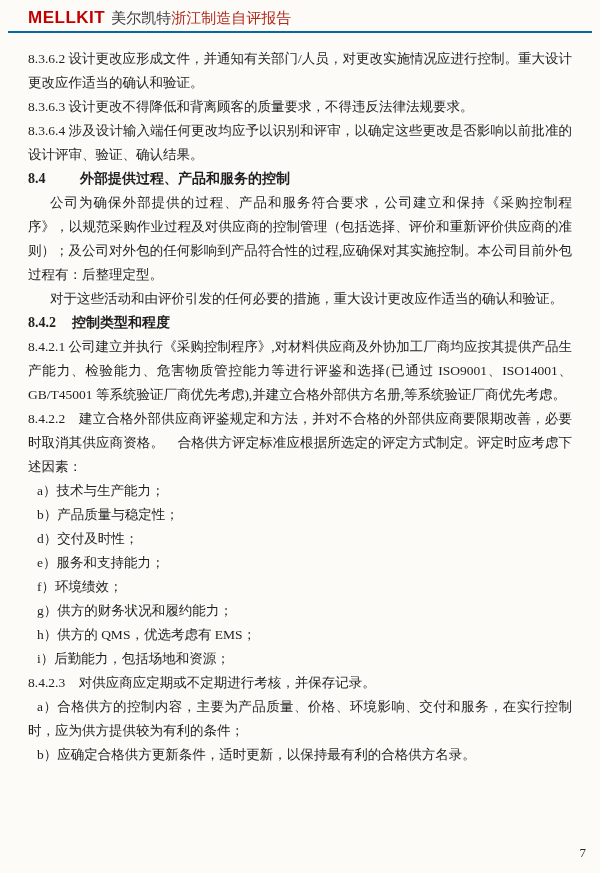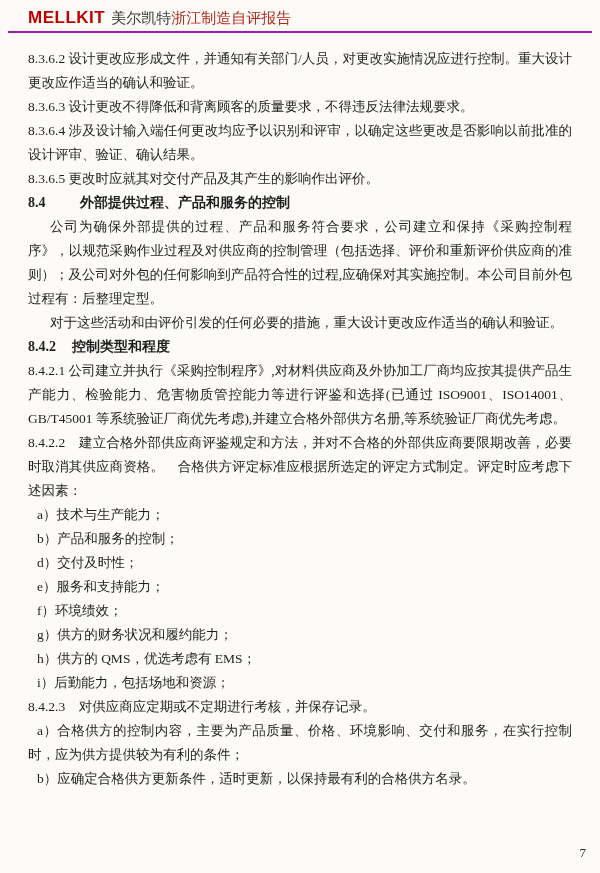--- a/index.html
+++ b/index.html
@@ -13,21 +13,21 @@
     position: relative;
     width: 600px; height: 873px;
     background: #fcfbf8;
     overflow: hidden;
     box-sizing: border-box;
   }
   
   .hdr {
     margin: 0 8px;
     padding: 8px 20px 3px 20px;
-    border-bottom: 2px solid #a21caf;
+    border-bottom: 2px solid #0369a1;
     white-space: nowrap;
   }
   .hdr .brand {
     font-family: "Liberation Sans", "DejaVu Sans", sans-serif;
     font-weight: bold;
     font-size: 17px;
     letter-spacing: 0.5px;
     color: #c00000;
   }
   .hdr .company {
@@ -70,38 +70,37 @@
 <div class="page">
 
   <div class="hdr">
     <span class="brand">MELLKIT</span><span class="company">美尔凯特</span><span class="rtitle">浙江制造自评报告</span>
   </div>
 
   <div class="content">
     <p>8.3.6.2 设计更改应形成文件，并通知有关部门/人员，对更改实施情况应进行控制。重大设计更改应作适当的确认和验证。</p>
     <p>8.3.6.3 设计更改不得降低和背离顾客的质量要求，不得违反法律法规要求。</p>
     <p>8.3.6.4 涉及设计输入端任何更改均应予以识别和评审，以确定这些更改是否影响以前批准的设计评审、验证、确认结果。</p>
-    <p>8.3.6.5 更改时应就其对交付产品及其产生的影响作出评价。</p>
 
     <p class="heading">
       <span class="hnum wide">8.4</span><span>外部提供过程、产品和服务的控制</span>
     </p>
 
     <p class="pindent">公司为确保外部提供的过程、产品和服务符合要求，公司建立和保持《采购控制程序》，以规范采购作业过程及对供应商的控制管理（包括选择、评价和重新评价供应商的准则）；及公司对外包的任何影响到产品符合性的过程,应确保对其实施控制。本公司目前外包过程有：后整理定型。</p>
     <p class="pindent">对于这些活动和由评价引发的任何必要的措施，重大设计更改应作适当的确认和验证。</p>
 
     <p class="heading">
       <span class="hnum med">8.4.2</span><span>控制类型和程度</span>
     </p>
 
     <p>8.4.2.1 公司建立并执行《采购控制程序》,对材料供应商及外协加工厂商均应按其提供产品生产能力、检验能力、危害物质管控能力等进行评鉴和选择(已通过 ISO9001、ISO14001、GB/T45001 等系统验证厂商优先考虑),并建立合格外部供方名册,等系统验证厂商优先考虑。</p>
     <p>8.4.2.2　建立合格外部供应商评鉴规定和方法，并对不合格的外部供应商要限期改善，必要时取消其供应商资格。　合格供方评定标准应根据所选定的评定方式制定。评定时应考虑下述因素：</p>
 
     <p class="li">a）技术与生产能力；</p>
-    <p class="li">b）产品和服务的控制；</p>
+    <p class="li">b）产品质量与稳定性；</p>
     <p class="li">d）交付及时性；</p>
     <p class="li">e）服务和支持能力；</p>
     <p class="li">f）环境绩效；</p>
     <p class="li">g）供方的财务状况和履约能力；</p>
     <p class="li">h）供方的 QMS，优选考虑有 EMS；</p>
     <p class="li">i）后勤能力，包括场地和资源；</p>
 
     <p>8.4.2.3　对供应商应定期或不定期进行考核，并保存记录。</p>
     <p class="li">a）合格供方的控制内容，主要为产品质量、价格、环境影响、交付和服务，在实行控制时，应为供方提供较为有利的条件；</p>
     <p class="li">b）应确定合格供方更新条件，适时更新，以保持最有利的合格供方名录。</p>

